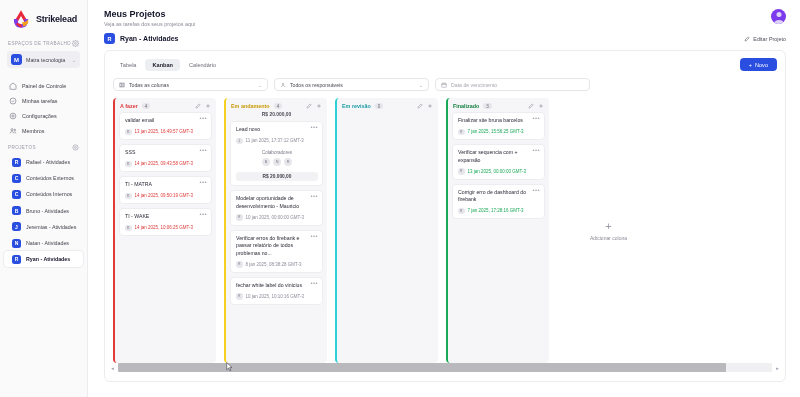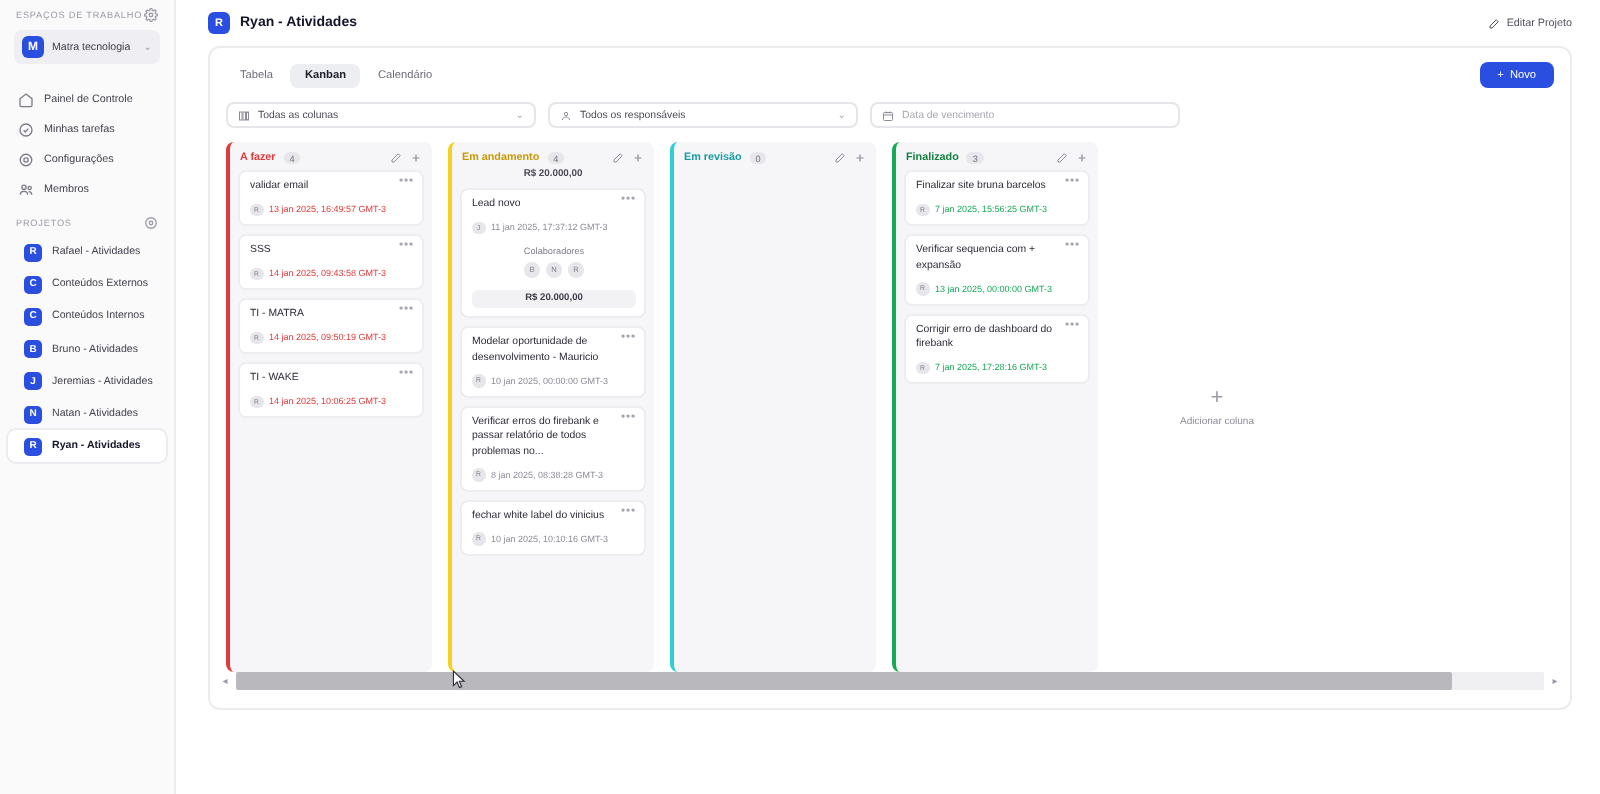--- a/index.html
+++ b/index.html
@@ -246,20 +246,29 @@
     position: absolute; left: 0; top: 0; height: 9px; width: 93%;
     background: #b9b9bd; border-radius: 1px; cursor: pointer;
   }
   .cursor-arrow { position: absolute; left: 108px; top: -1px; width: 7px; height: 10px; pointer-events: none; }
 </style>
 </head>
 <body>
 
 <aside class="sidebar">
 
+  <div class="logo-row">
+    <svg class="logo-mark" viewBox="0 0 40 40">
+      <path d="M20 4 L33 26 L26.5 26 L20 14.5 L13.5 26 L7 26 Z" fill="#e8283c"></path>
+      <path d="M7 20 Q7 36 20 36 Q33 36 33 20 L26.5 20 Q26.5 29.5 20 29.5 Q13.5 29.5 13.5 20 Z" fill="#7c3aed"></path>
+      <path d="M22 26 Q30 26 33 20 L33 27 Q30 33 24 34 Z" fill="#f4a11a"></path>
+      <path d="M11 30 Q16 35 22 35 L20 29 Q15 29 13 27 Z" fill="#e8283c"></path>
+    </svg>
+    <span class="logo-text">Strikelead</span>
+  </div>
 
   <div class="sect-head">
     <span class="sect-title">ESPAÇOS DE TRABALHO</span>
     <svg class="gear-mini" viewBox="0 0 24 24" fill="none" stroke="currentColor" stroke-width="2.2">
       <circle cx="12" cy="12" r="3"></circle>
         <path d="M19.4 15a1.6 1.6 0 0 0 .3 1.8l.1.1a2 2 0 1 1-2.8 2.8l-.1-.1a1.6 1.6 0 0 0-1.8-.3 1.6 1.6 0 0 0-1 1.5V21a2 2 0 1 1-4 0v-.1a1.6 1.6 0 0 0-1-1.5 1.6 1.6 0 0 0-1.8.3l-.1.1a2 2 0 1 1-2.8-2.8l.1-.1a1.6 1.6 0 0 0 .3-1.8 1.6 1.6 0 0 0-1.5-1H3a2 2 0 1 1 0-4h.1a1.6 1.6 0 0 0 1.5-1 1.6 1.6 0 0 0-.3-1.8l-.1-.1a2 2 0 1 1 2.8-2.8l.1.1a1.6 1.6 0 0 0 1.8.3H9a1.6 1.6 0 0 0 1-1.5V3a2 2 0 1 1 4 0v.1a1.6 1.6 0 0 0 1 1.5 1.6 1.6 0 0 0 1.8-.3l.1-.1a2 2 0 1 1 2.8 2.8l-.1.1a1.6 1.6 0 0 0-.3 1.8V9a1.6 1.6 0 0 0 1.5 1H21a2 2 0 1 1 0 4h-.1a1.6 1.6 0 0 0-1.5 1z"></path>
     </svg>
   </div>
 
   <div class="ws-box">
@@ -335,20 +344,27 @@
     </div>
     <div class="proj-item active">
       <span class="proj-ico" style="background:#2a4ee0">R</span>
       <span class="proj-label">Ryan - Atividades</span>
     </div>
   </div>
 </aside>
 
 <main class="main">
 
+  <div class="topbar">
+    <div>
+      <div class="pg-title">Meus Projetos</div>
+      <div class="pg-sub">Veja as tarefas dos seus projetos aqui</div>
+    </div>
+    <div class="avatar-btn"></div>
+  </div>
 
   <div class="projbar">
     <div class="projbar-left">
       <span class="proj-big-ico">R</span>
       <span class="proj-big-name">Ryan - Atividades</span>
     </div>
     <div class="edit-link">
       <svg class="pencil-ico" viewBox="0 0 24 24" fill="none" stroke="currentColor" stroke-width="2">
           <path d="M16.5 3.5l4 4L8 20H4v-4z"></path>
         </svg>

